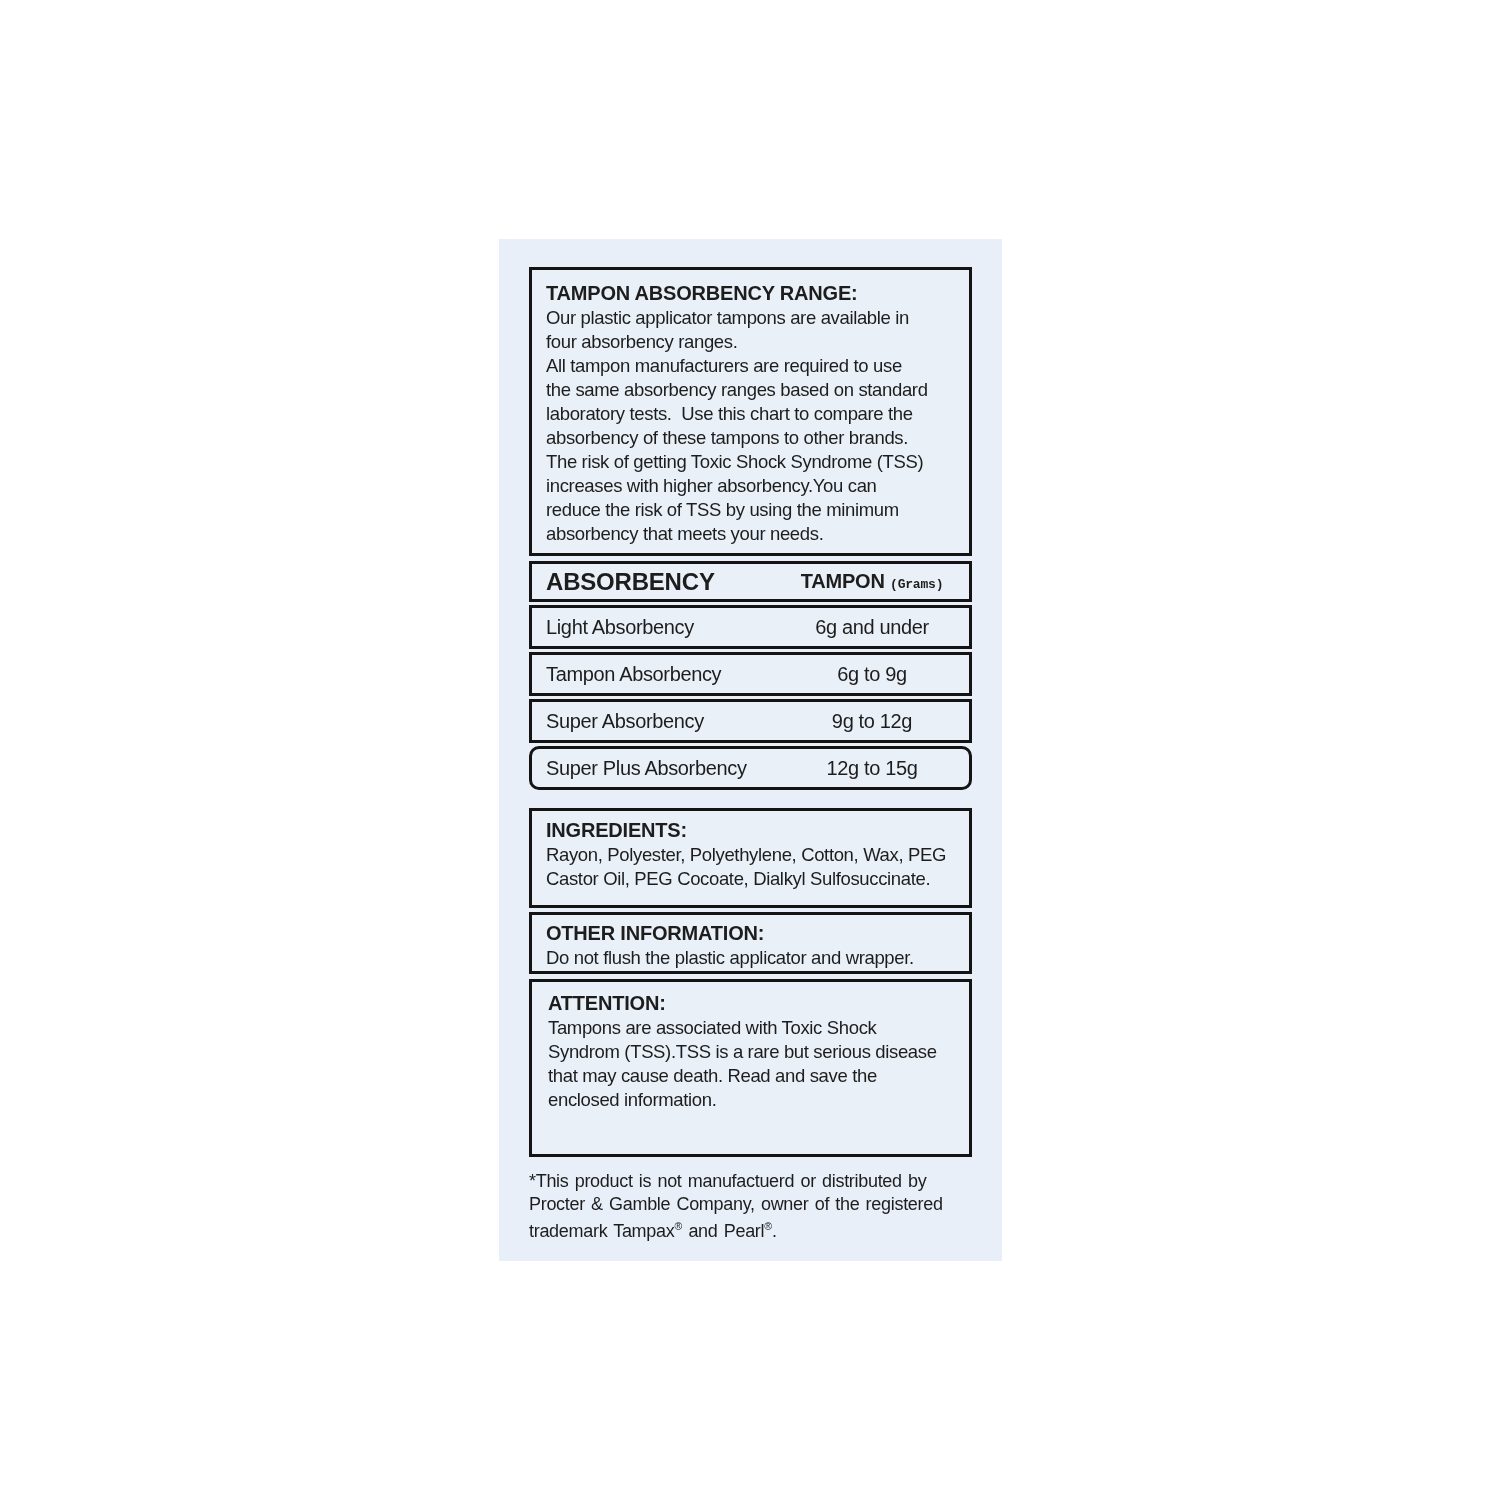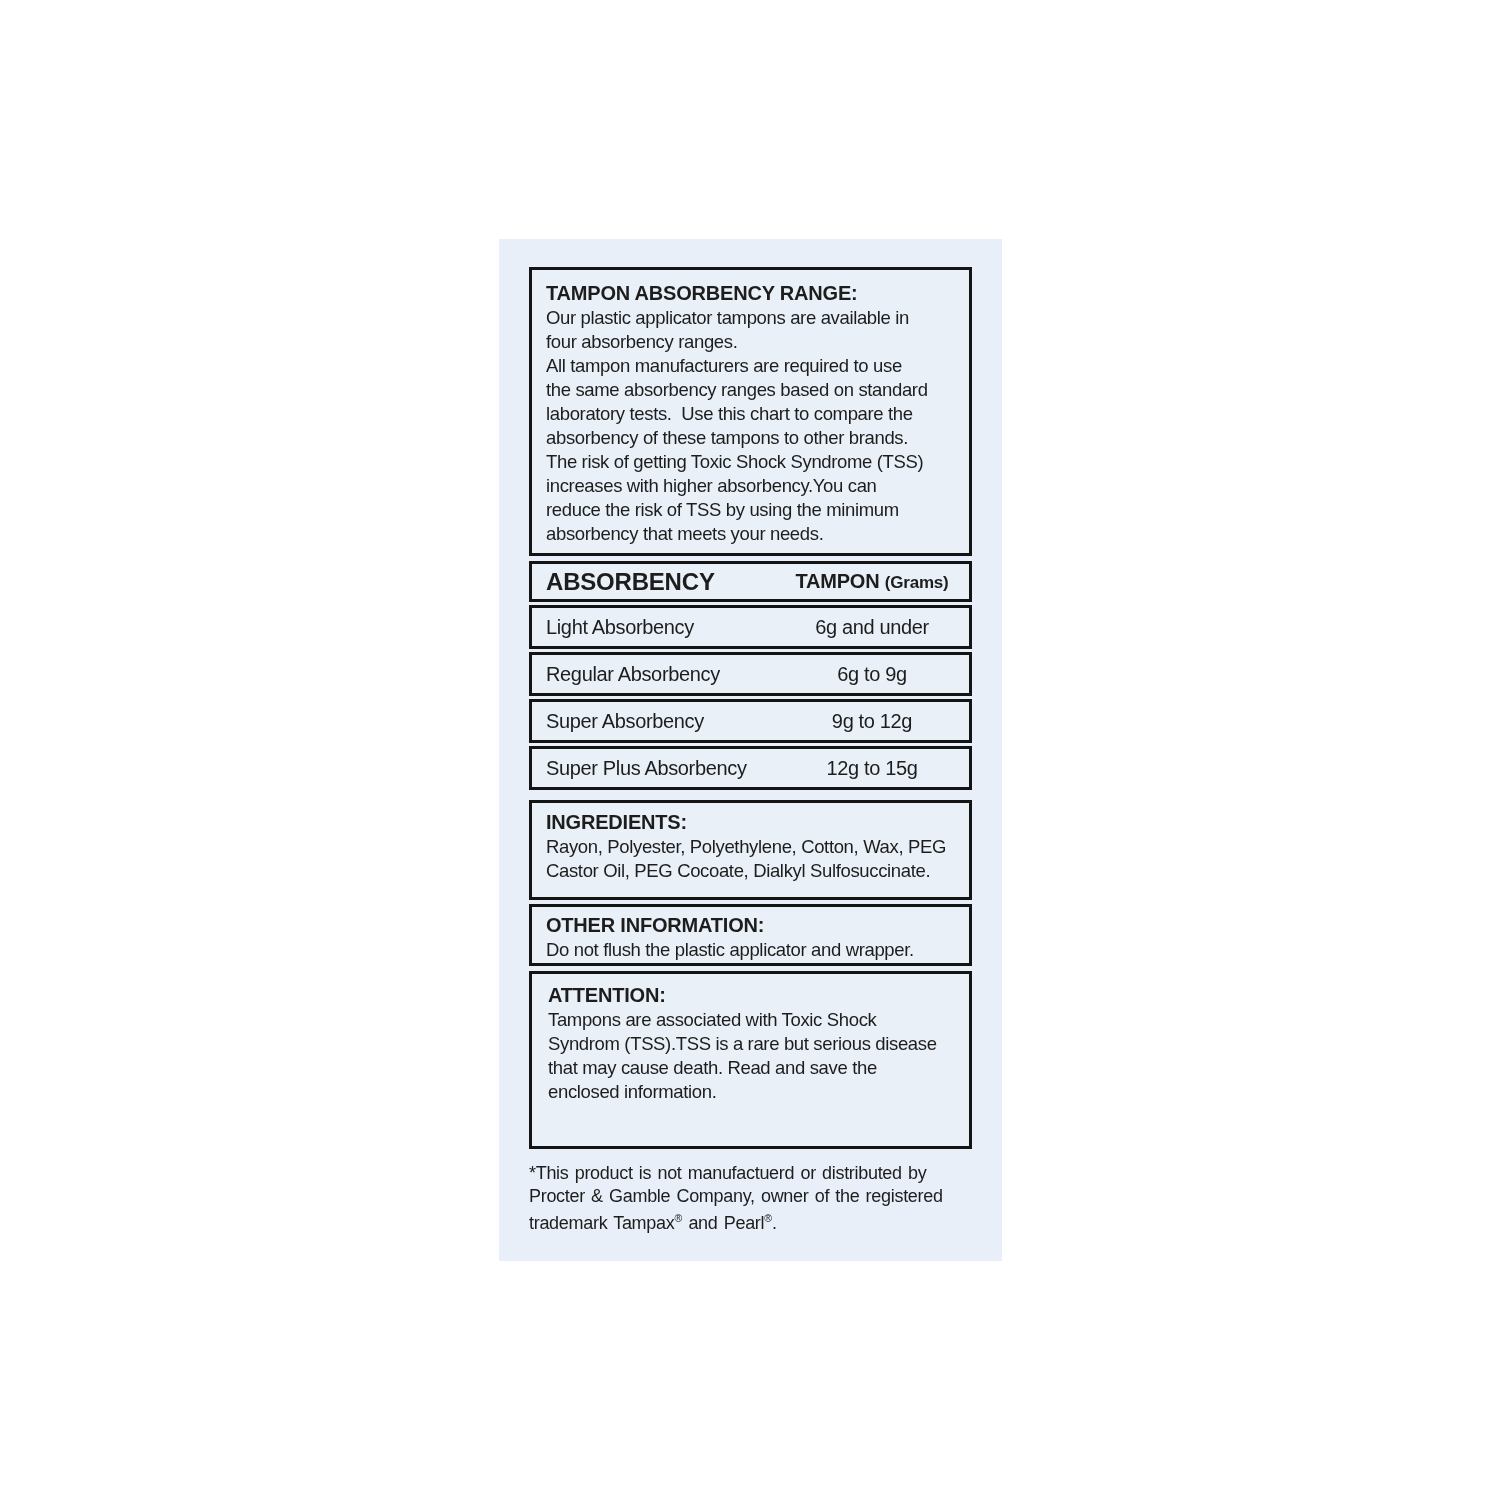--- a/index.html
+++ b/index.html
@@ -39,29 +39,29 @@
   
   .intro-box { height: 289px; padding: 10px 4px 0 14px; margin-bottom: 5px; overflow: hidden; }
   
   .table-header-row {
     height: 41px; margin-bottom: 3px;
     display: flex; align-items: center; justify-content: space-between;
     padding: 0 6px 0 14px;
   }
   .table-header-label { font-weight: bold; font-size: 24px; letter-spacing: -0.2px; }
   .table-header-range { width: 182px; text-align: center; font-weight: bold; font-size: 20px; letter-spacing: -0.2px; }
-  .grams-unit { font-size: 17px; font-weight: bold; }
+  .grams-unit { font-size: 13px; font-weight: bold; font-family: Liberation Mono, monospace; }
   .table-row {
     height: 44px; margin-bottom: 3px;
     display: flex; align-items: center; justify-content: space-between;
     padding: 0 6px 0 14px;
   }
   .row-label { font-size: 20px; letter-spacing: -0.35px; }
   .row-range { width: 182px; text-align: center; font-size: 20px; letter-spacing: -0.35px; }
-  .table-row.last { margin-bottom: 10px; }
+  .table-row.last { margin-bottom: 18px; border-radius: 10px; }
   
   .ingredients-box { height: 100px; padding: 6px 2px 0 14px; margin-bottom: 4px; overflow: hidden; }
   
   .chlorine-box { height: 64px; padding: 6px 2px 0 14px; margin-bottom: 5px; overflow: hidden; }
   
   .other-box { height: 62px; padding: 5px 2px 0 14px; margin-bottom: 5px; overflow: hidden; }
   
   .attention-box { height: 178px; padding: 8px 2px 0 16px; overflow: hidden; }
   
   .footnote {
@@ -102,21 +102,21 @@
   <div class="box table-header-row">
     <span class="table-header-label">ABSORBENCY</span>
     <span class="table-header-range"><span>TAMPON</span> <span class="grams-unit">(Grams)</span></span>
   </div>
 
   <div class="box table-row">
     <span class="row-label">Light Absorbency</span>
     <span class="row-range">6g and under</span>
   </div>
   <div class="box table-row">
-    <span class="row-label">Regular Absorbency</span>
+    <span class="row-label">Tampon Absorbency</span>
     <span class="row-range">6g to 9g</span>
   </div>
   <div class="box table-row">
     <span class="row-label">Super Absorbency</span>
     <span class="row-range">9g to 12g</span>
   </div>
   <div class="box table-row last">
     <span class="row-label">Super Plus Absorbency</span>
     <span class="row-range">12g to 15g</span>
   </div>

